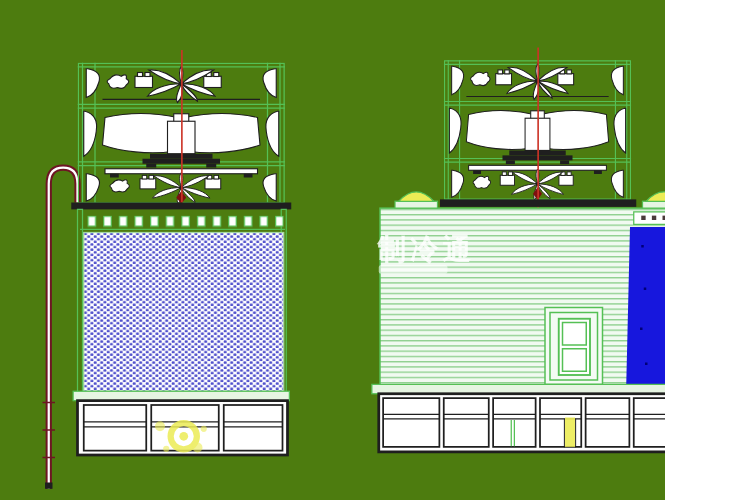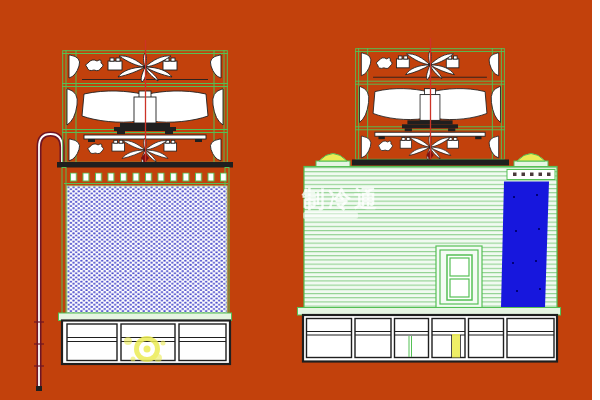--- a/index.html
+++ b/index.html
@@ -1,17 +1,17 @@
 <!DOCTYPE html>
 <html style="--green: #55c055; --green-light: #a6d9a6; --stripe: #8fd08f; --stripe-bg: #f1faf1; --fill-blue: #5050cc; --blue: #1717dd; --red: #cc3327; --red-dark: #7c1010; --pipe: #6e1524; --yellow: #ecec55; --rim: #e6f5e2; --ink: #1f1f1f; --bolt: #4a3a3a;"><head>
 <meta charset="utf-8">
 <style>
   html,body{margin:0;padding:0;background:#fff;}
   #canvas{
-    position:relative;width:592px;height:400px;background:#c2410c;overflow:hidden;
+    position:relative;width:532px;height:400px;background:#4d7c0f;overflow:hidden;
     font-family:"DejaVu Sans","Liberation Sans",sans-serif;
   }
   svg{display:block;}
   .ink{stroke:var(--ink,#1f1f1f);stroke-width:0.9;fill:#fff;}
   .ink-line{stroke:var(--ink,#1f1f1f);stroke-width:0.9;fill:none;}
   .solid{fill:var(--ink,#1f1f1f);stroke:none;}
   .grn{stroke:var(--green,#55c055);fill:none;stroke-width:1;}
   .wm-title{
     font-family:"DejaVu Sans","Liberation Sans",sans-serif;
     font-size:23px;font-weight:bold;letter-spacing:3px;

